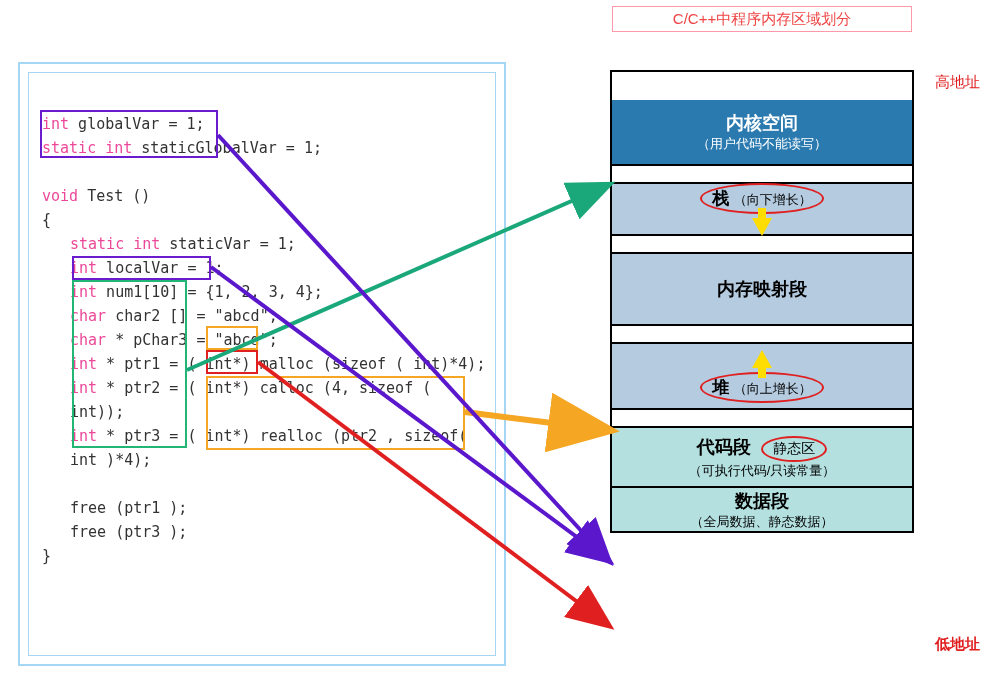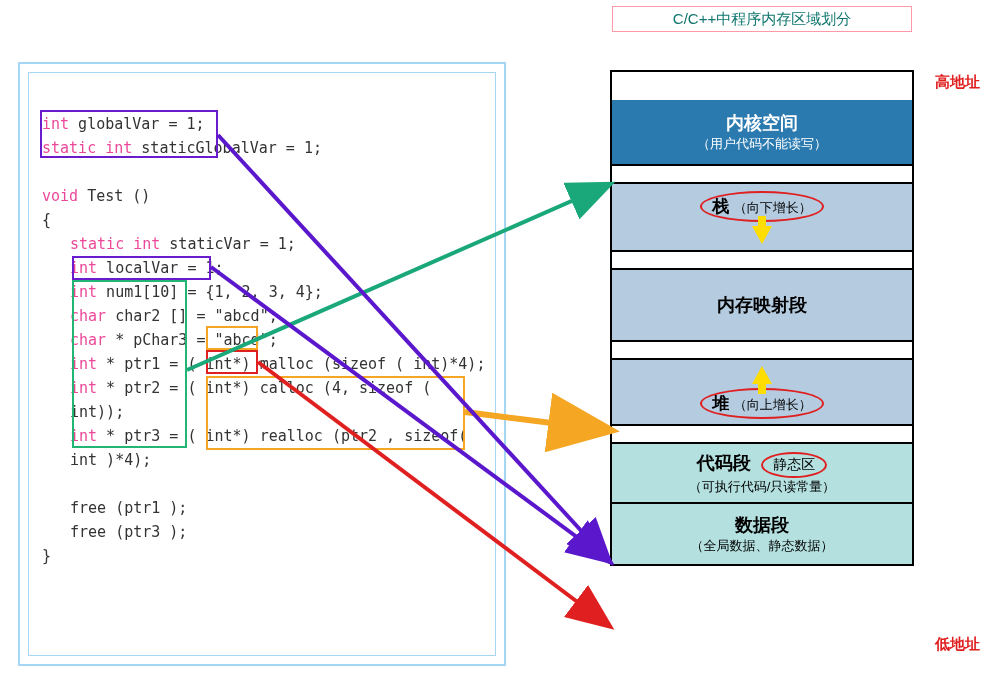--- a/index.html
+++ b/index.html
@@ -1,18 +1,18 @@
 <!DOCTYPE html>
 <html><head>
 <meta charset="utf-8">
 <style>
 * { box-sizing: border-box; margin: 0; padding: 0; }
 body { font-family: "Microsoft YaHei", Arial, sans-serif; background: #fff; width: 998px; height: 680px; position: relative; }
 
-.title-box { position: absolute; left: 612px; top: 6px; width: 300px; height: 26px; border: 1px solid #f9a; color: #0f766e; font-size: 15px; text-align: center; line-height: 24px; background: #fff; }
+.title-box { position: absolute; left: 612px; top: 6px; width: 300px; height: 26px; border: 1px solid #f9a; color: #ef4444; font-size: 15px; text-align: center; line-height: 24px; background: #fff; }
 
 .code-outer { position: absolute; left: 18px; top: 62px; width: 488px; height: 604px; border: 2px solid #a5d7f5; background: #fff; }
 .code-inner { position: absolute; left: 8px; top: 8px; right: 8px; bottom: 8px; border: 1px solid #a5d7f5; }
 
 .code { position: absolute; left: 42px; top: 112px; width: 450px; font-family: Consolas, monospace; font-size: 15px; line-height: 24px; color: #333; }
 .code .kw { color: #ec4899; }
 .code .indent { margin-left: 28px; }
 
 .box-purple1 { position: absolute; left: 40px; top: 110px; width: 178px; height: 48px; border: 2px solid #6a1bce; }
 .box-purple2 { position: absolute; left: 72px; top: 256px; width: 139px; height: 24px; border: 2px solid #6a1bce; }
@@ -22,34 +22,34 @@
 .box-orange2 { position: absolute; left: 206px; top: 376px; width: 259px; height: 74px; border: 2px solid #f5a623; }
 
 .mem-diagram { position: absolute; left: 610px; top: 70px; width: 304px; border: 2px solid #000; background: #fff; }
 .mem-row { border-bottom: 2px solid #000; text-align: center; position: relative; display: flex; flex-direction: column; justify-content: center; align-items: center; }
 .mem-row:last-child { border-bottom: none; }
 .mem-name { font-size: 18px; font-weight: bold; }
 .mem-sub { font-size: 13px; font-weight: normal; }
 
 .row-kernel { height: 66px; background: #2a7ab0; color: #fff; margin-top: 28px; }
 .row-gap { height: 18px; background: #fff; }
-.row-stack { height: 68px; background: #b4cbe0; }
+.row-stack { height: 52px; background: #b4cbe0; }
 .row-mmap { height: 72px; background: #b4cbe0; }
 .row-heap { height: 66px; background: #b4cbe0; }
 .row-code { height: 60px; background: #b4e0e0; }
-.row-data { height: 60px; background: #b4e0e0; }
+.row-data { height: 43px; background: #b4e0e0; }
 
 .stack-label { position: relative; }
 .red-oval { border: 2px solid #e02020; border-radius: 50%; padding: 2px 10px; display: inline-block; }
 .arrow-down { width: 0; height: 0; border-left: 10px solid transparent; border-right: 10px solid transparent; border-top: 18px solid #ffdd00; margin-top: 4px; position: relative; }
 .arrow-down::before { content:''; position:absolute; top:-28px; left:-4px; width:8px; height:12px; background:#ffdd00; }
 .arrow-up { width: 0; height: 0; border-left: 10px solid transparent; border-right: 10px solid transparent; border-bottom: 18px solid #ffdd00; margin-bottom: 4px; position:relative; }
 .arrow-up::before { content:''; position:absolute; bottom:-28px; left:-4px; width:8px; height:12px; background:#ffdd00; }
 
-.addr-high { position: absolute; left: 935px; top: 73px; color: #e02020; font-size: 15px; font-weight: bold; }
+.addr-high { position: absolute; left: 935px; top: 73px; color: #e02020; font-size: 15px; font-weight: normal; }
 .addr-low { position: absolute; left: 935px; top: 635px; color: #e02020; font-size: 15px; font-weight: bold; }
 
 svg.arrows { position: absolute; left: 0; top: 0; width: 998px; height: 680px; pointer-events: none; }
 </style>
 </head>
 <body>
 
 <div class="title-box">C/C++中程序内存区域划分</div>
 
 <div class="code-outer">

